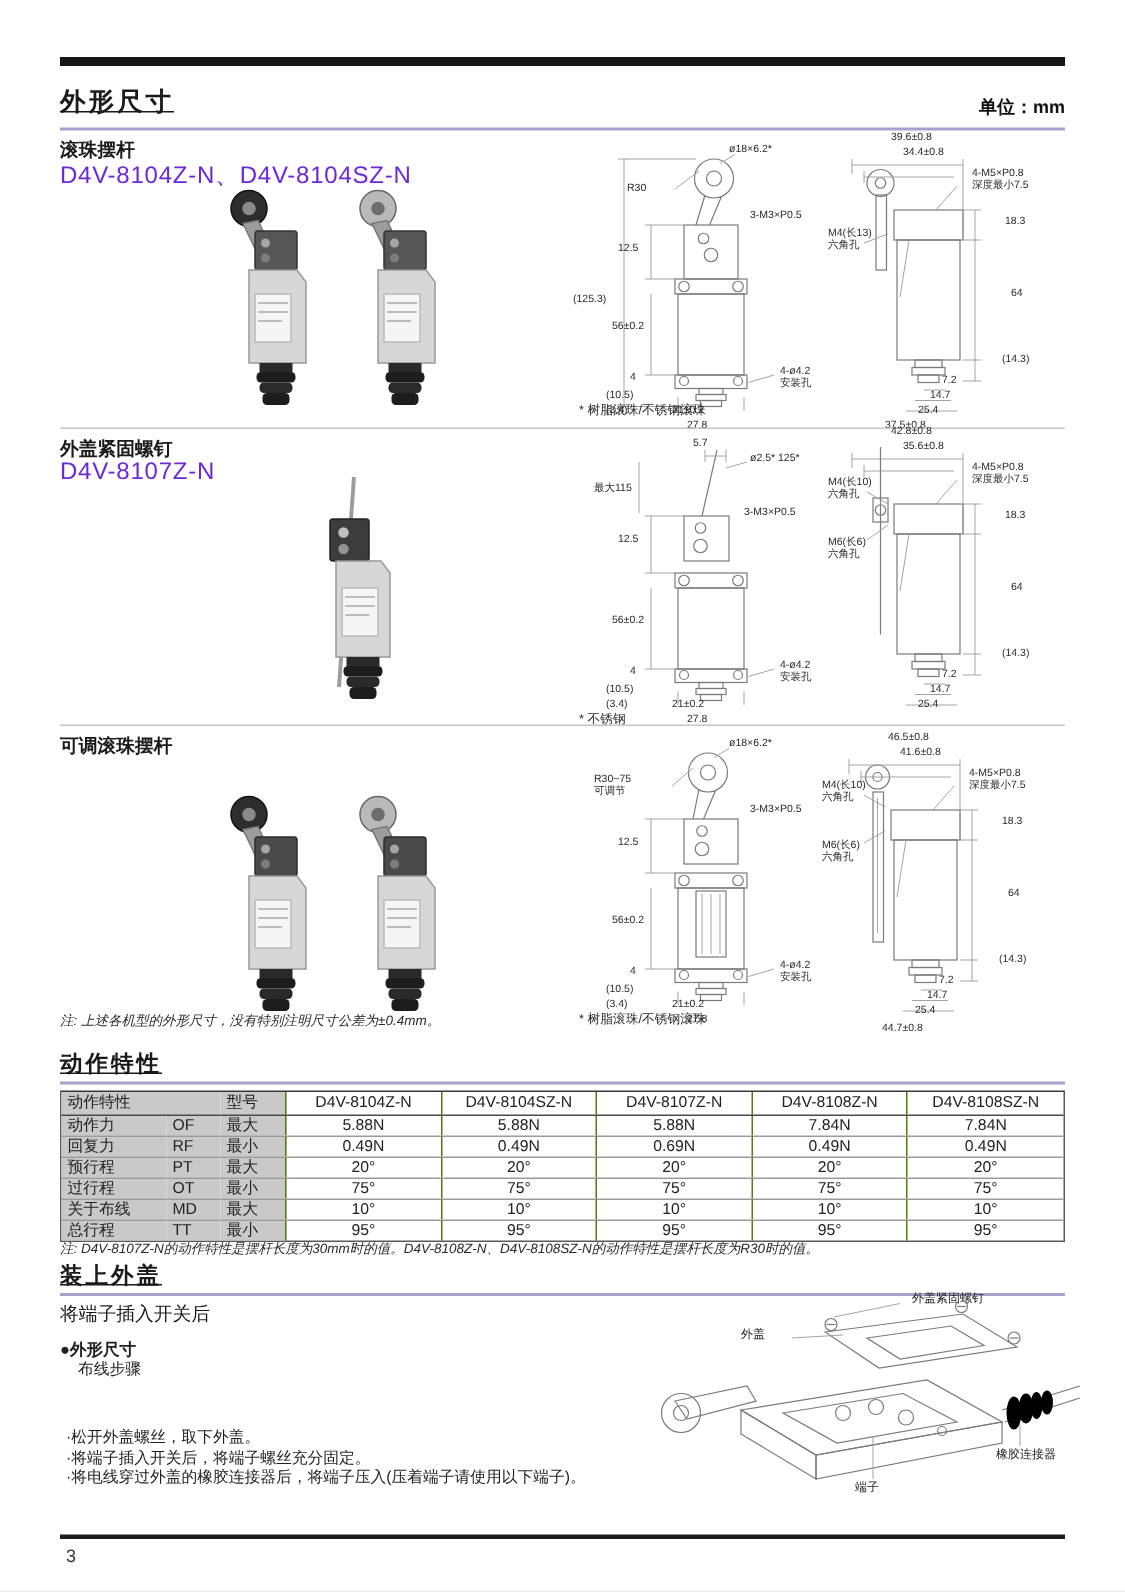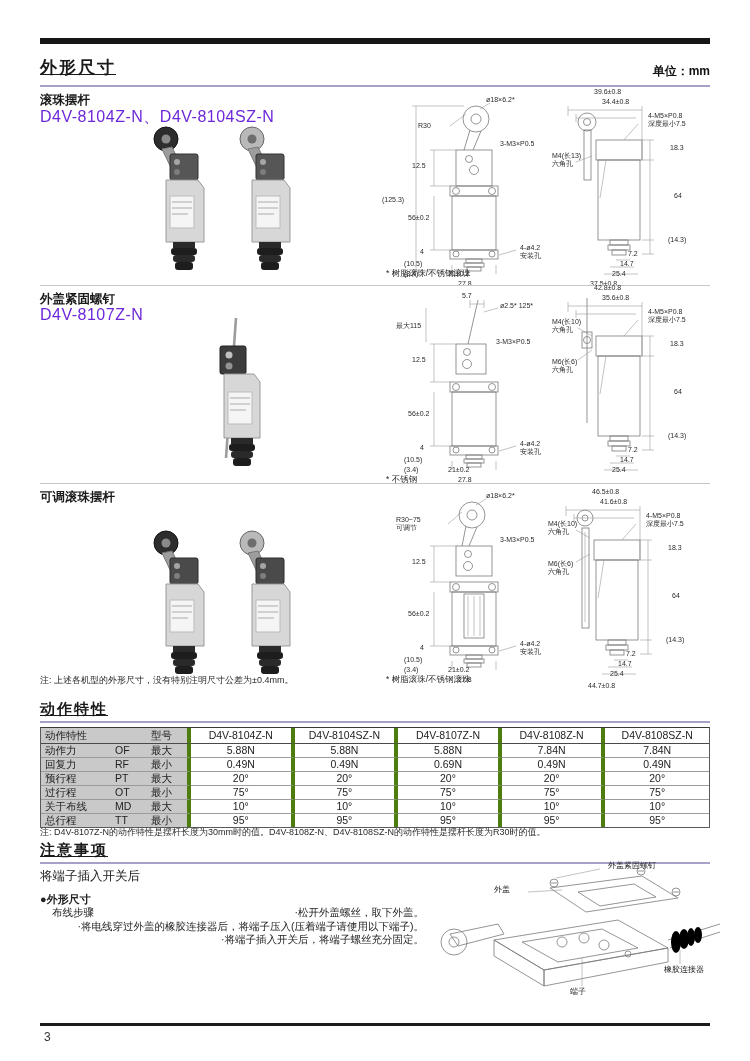--- a/index.html
+++ b/index.html
@@ -9,38 +9,38 @@
   .bar-top{position:absolute;left:40px;top:38px;width:670px;height:6px;background:#161616;}
   .bar-bottom{position:absolute;left:40px;top:1023px;width:670px;height:3px;background:#1c1c1c;}
   .h-main{position:absolute;font-size:17px;font-weight:600;letter-spacing:2px;color:#1a1a1a;text-decoration:underline;}
   .unit{position:absolute;right:40px;font-size:12px;font-weight:700;color:#111;}
   .rule-purple{position:absolute;left:40px;width:670px;height:2px;background:#a7a0c9;}
   .divider{position:absolute;left:40px;width:670px;height:1px;background:#c6c6c6;}
   .sec-title{position:absolute;font-size:12.5px;font-weight:600;color:#1a1a1a;}
   .sec-models{position:absolute;font-size:16px;color:#6d28d9;letter-spacing:.5px;}
   .dim{position:absolute;font-size:7px;color:#2a2a2a;white-space:pre-line;line-height:1.2;}
   .note{position:absolute;font-size:8.5px;color:#2a2a2a;}
-  .note9{position:absolute;font-size:9px;color:#2a2a2a;}
+  .note9{position:absolute;font-size:9px;color:#2a2a2a;font-style:italic;}
   .tech line,.tech rect,.tech circle,.tech path,.tech polyline{stroke:#7a7a7a;fill:none;stroke-width:.8;}
   .tech .thin{stroke:#9a9a9a;stroke-width:.6;}
   .drawing{position:absolute;}
   .photo{position:absolute;}
   
   .chr-table{position:absolute;left:40px;top:727px;width:668px;display:grid;
              grid-template-columns:70px 36px 44px repeat(5,103.6px);
              border:1px solid #5a5a5a;border-top:1.6px solid #3a3a3a;font-size:10.5px;}
-  .c{height:13px;line-height:13px;padding:0 4px;border-top:1px solid #9b9b9b;border-right:4px solid #4d7c0f;
+  .c{height:13px;line-height:13px;padding:0 4px;border-top:1px solid #9b9b9b;border-right:1px solid #4d7c0f;
      white-space:nowrap;overflow:hidden;}
   .c.hdr{border-top:none;height:15px;line-height:15px;}
   .c.hdrline{border-bottom:1.4px solid #4a4a4a;}
   .c.g{background:#c9c9c9;}
   .c.nb{border-right:none;}
   .c.lastcol{border-right:none;}
   .c.ctr{text-align:center;padding:0;}
-  .bullets{position:absolute;left:44px;top:906px;width:380px;font-size:10.5px;line-height:13.5px;color:#1e1e1e;text-align:right;}
+  .bullets{position:absolute;left:44px;top:952px;width:380px;font-size:10.5px;line-height:13.5px;color:#1e1e1e;}
   .bullets div{white-space:nowrap;}
   .small-label{position:absolute;font-size:8px;color:#222;white-space:nowrap;}
   .pageno{position:absolute;left:44px;top:1030px;font-size:12px;color:#333;}
 </style>
 </head>
 <body>
 
 <div class="page">
 
   <div class="bar-top"></div>
@@ -499,31 +499,31 @@
     <div class="c g">最小</div>
     <div class="c ctr">95°</div>
     <div class="c ctr">95°</div>
     <div class="c ctr">95°</div>
     <div class="c ctr">95°</div>
     <div class="c ctr lastcol">95°</div>
   </div>
 
   <div class="note9" style="left:40px;top:826px;">注: D4V-8107Z-N的动作特性是摆杆长度为30mm时的值。D4V-8108Z-N、D4V-8108SZ-N的动作特性是摆杆长度为R30时的值。</div>
 
-  <div class="h-main" style="left:40px;top:841px;font-size:15px;">注意事项</div>
+  <div class="h-main" style="left:40px;top:841px;font-size:15px;">装上外盖</div>
   <div class="rule-purple" style="top:862px;"></div>
   <div class="abs" style="left:40px;top:868px;font-size:12.5px;color:#1a1a1a;">将端子插入开关后</div>
 
   <div class="abs" style="left:40px;top:892px;font-size:11px;font-weight:600;">●外形尺寸</div>
   <div class="abs" style="left:52px;top:906px;font-size:10.5px;">布线步骤</div>
 
   <div class="bullets">
     <div>·松开外盖螺丝，取下外盖。</div>
+    <div>·将端子插入开关后，将端子螺丝充分固定。</div>
     <div>·将电线穿过外盖的橡胶连接器后，将端子压入(压着端子请使用以下端子)。</div>
-    <div>·将端子插入开关后，将端子螺丝充分固定。</div>
   </div>
 
   <div class="drawing" style="left:432px;top:862px;width:290px;height:160px;">
     <svg class="tech" width="290" height="150" viewBox="0 0 290 150" style="position:absolute;left:0;top:6px;">
 
       <path d="M118,20 L210,8 L246,30 L154,44 Z" fill="#f7f7f7"></path>
       <path d="M146,24 L202,16 L224,29 L168,38 Z"></path>
       <circle cx="122" cy="15" r="4"></circle>
         <line x1="119" y1="15" x2="125" y2="15"></line>
       <circle cx="209" cy="3" r="4"></circle>

